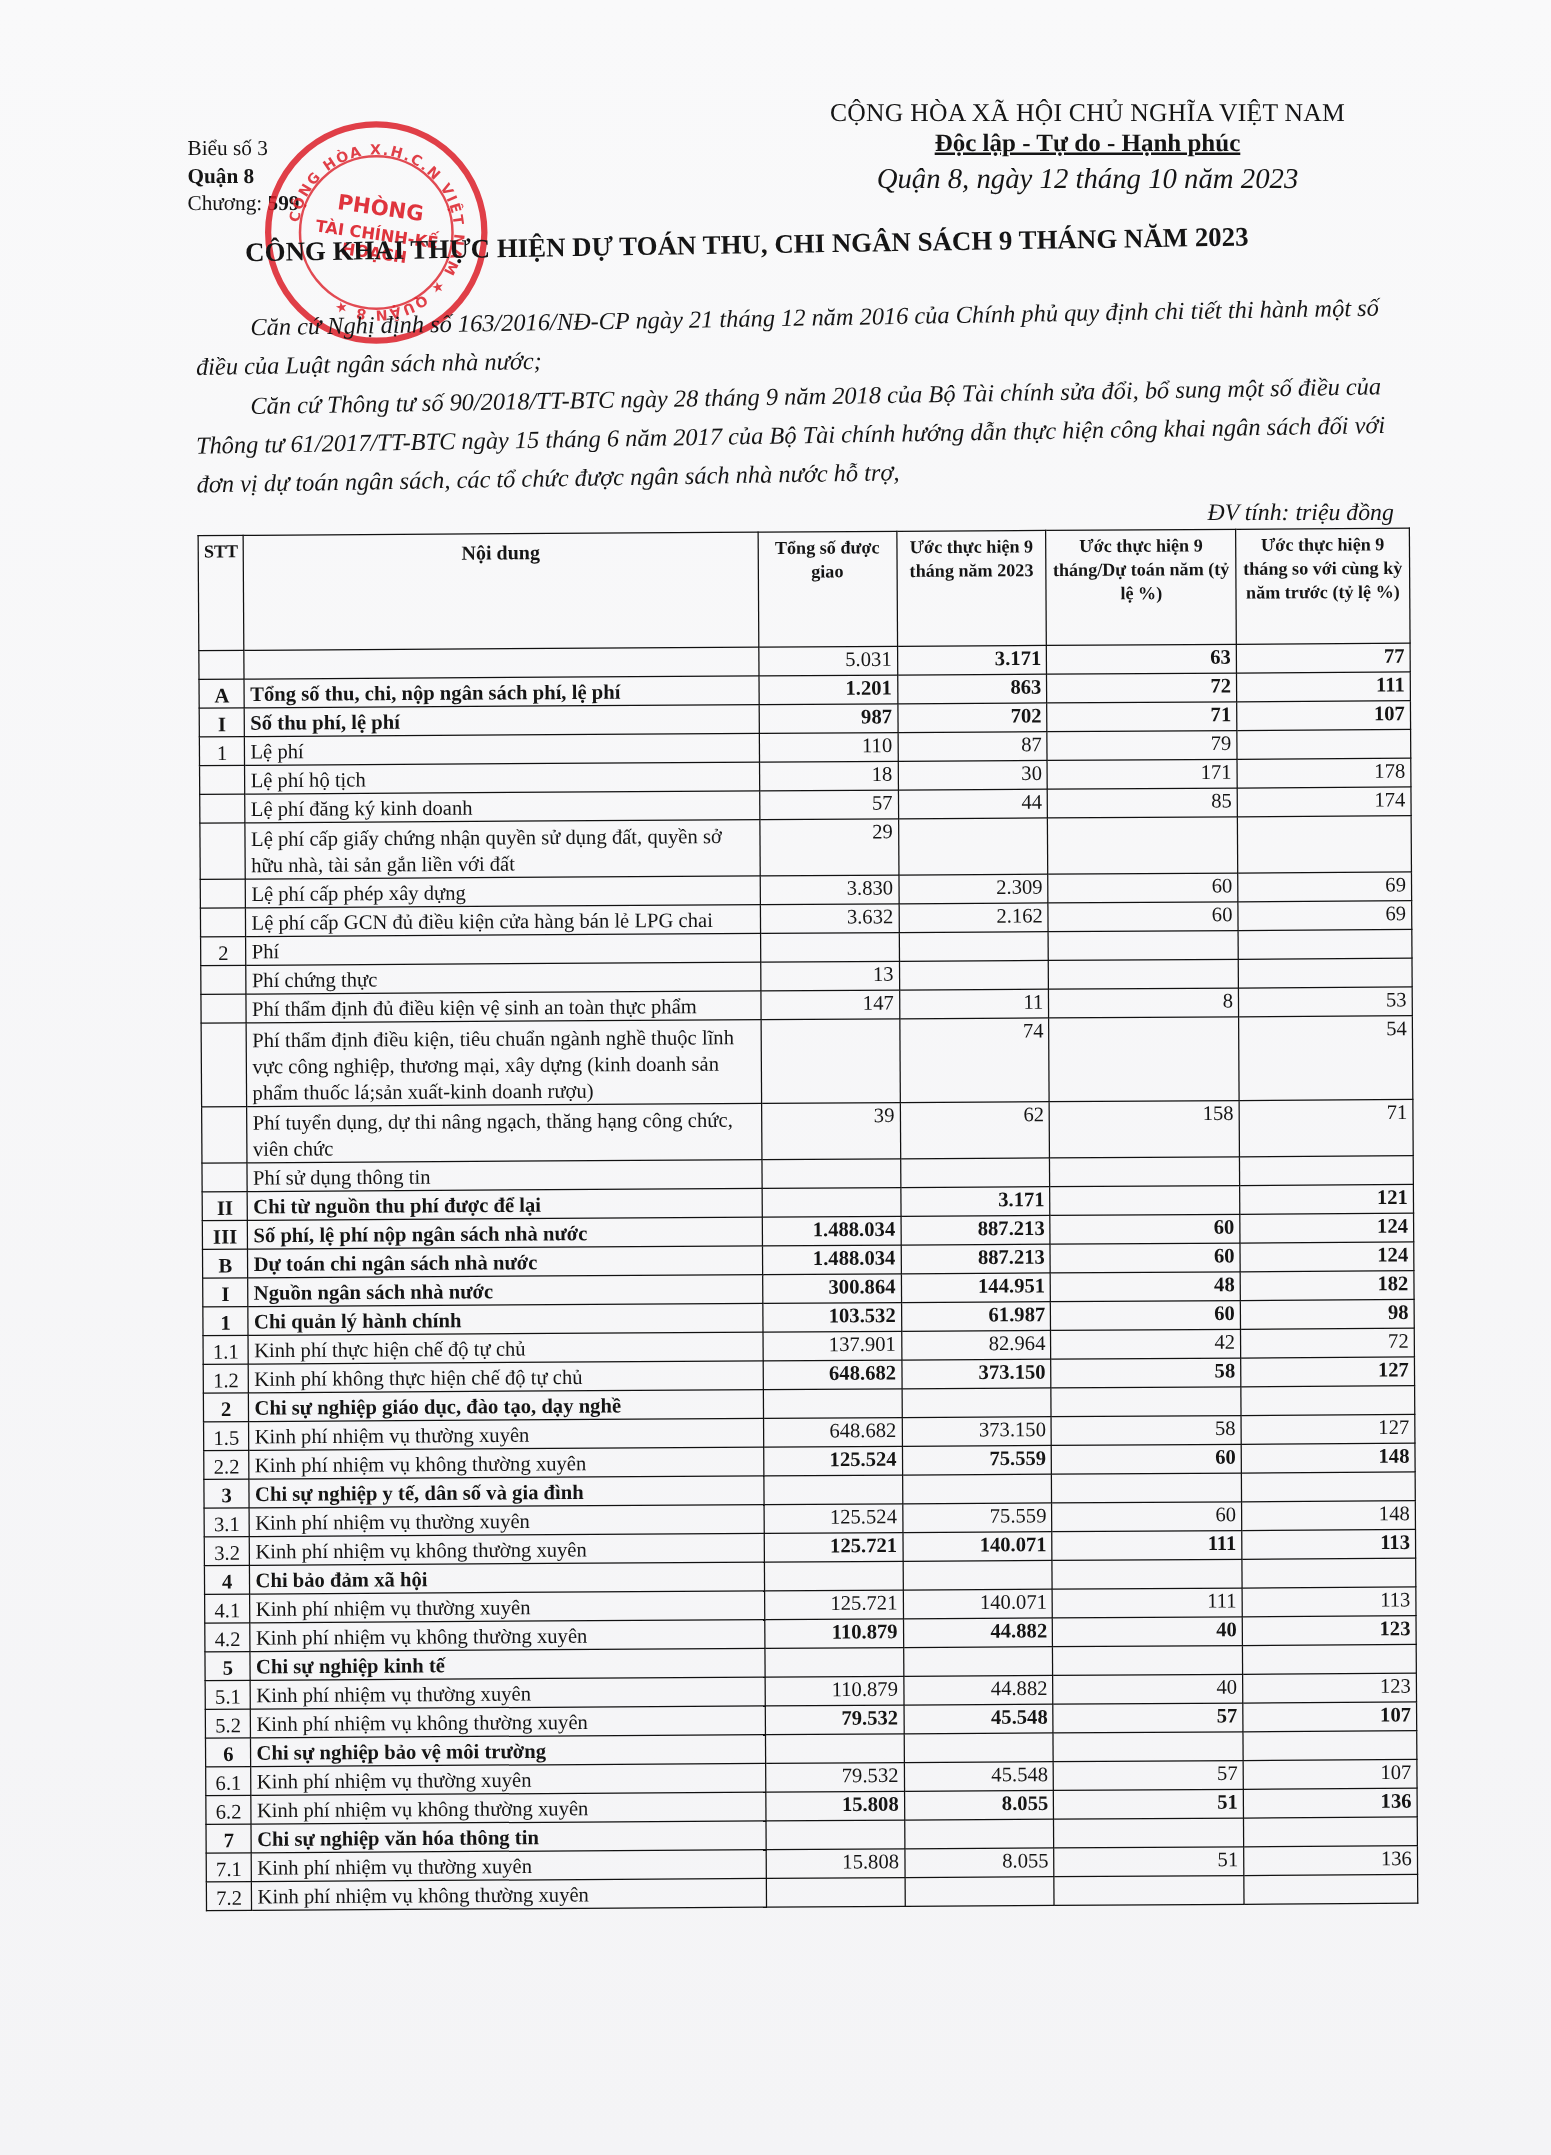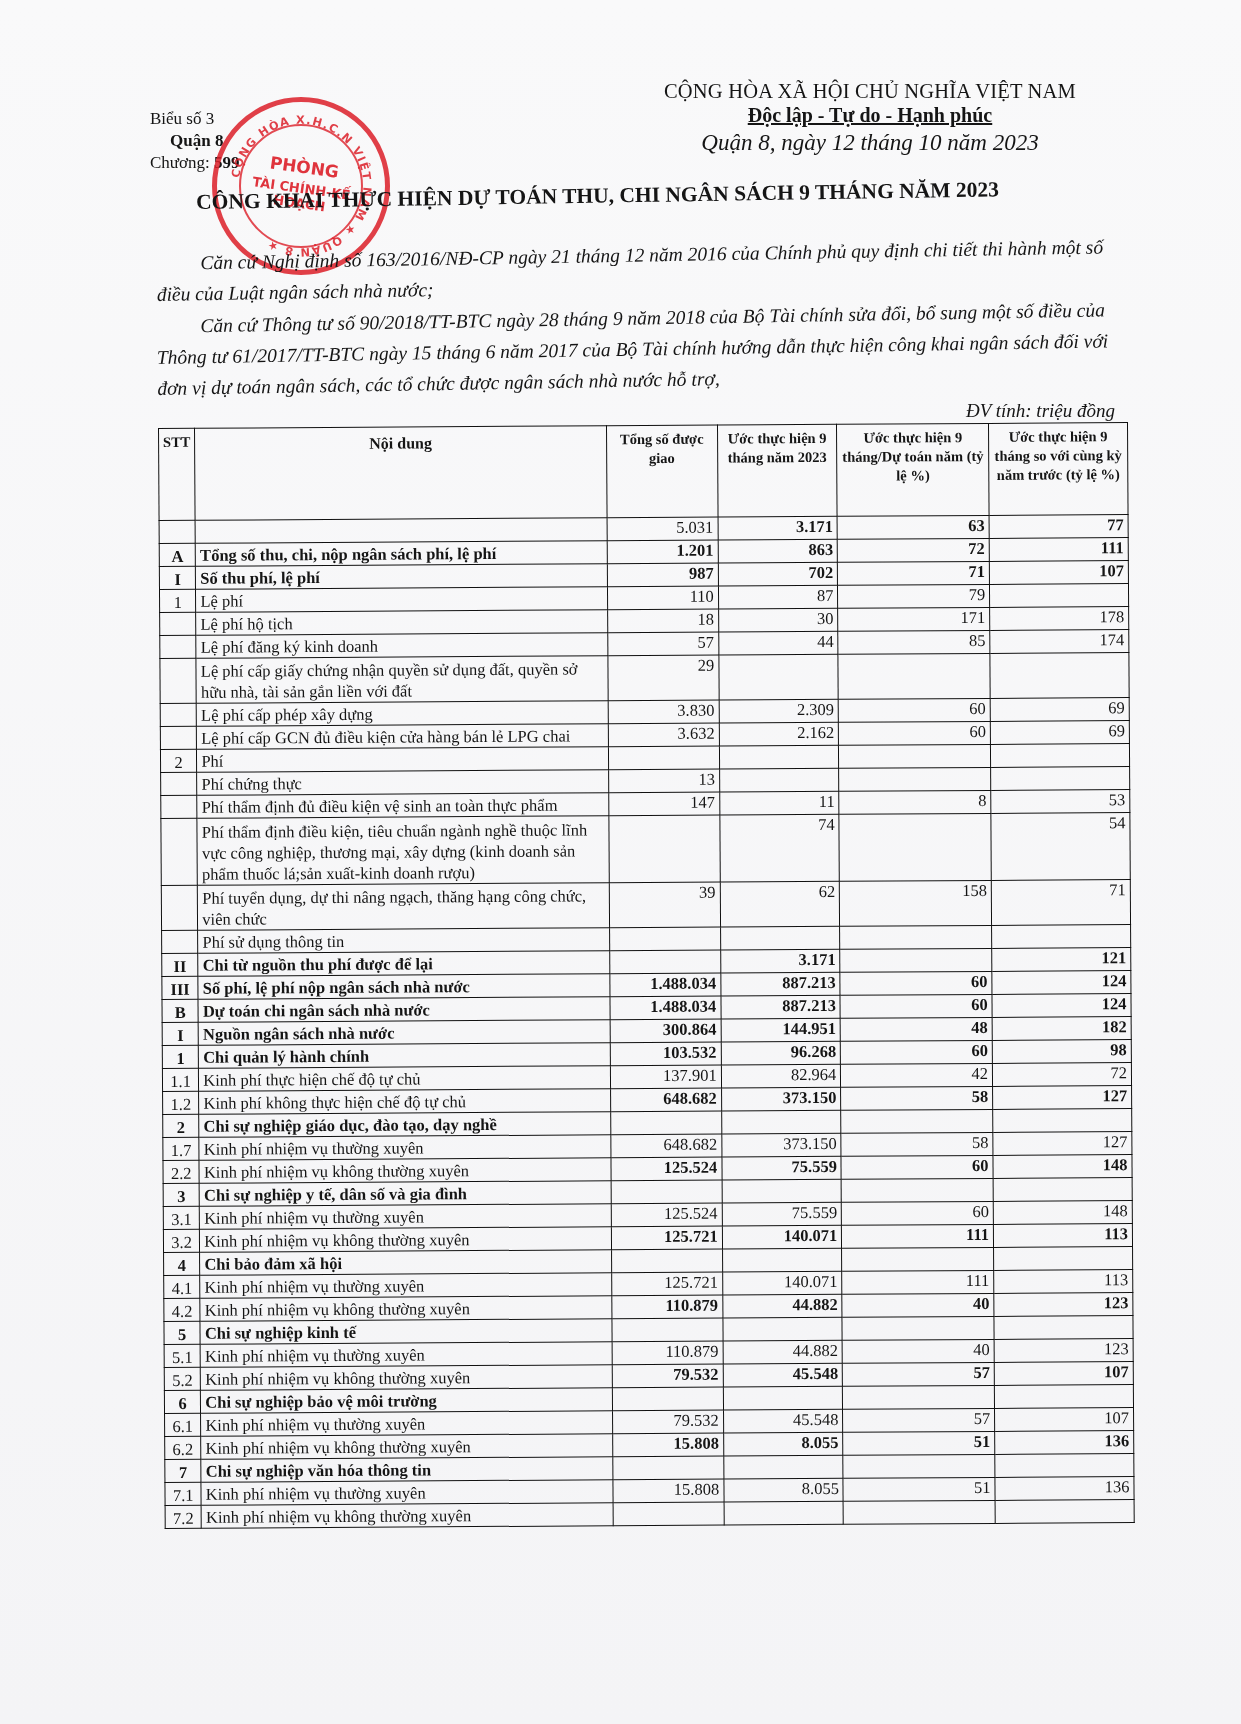--- a/index.html
+++ b/index.html
@@ -3,21 +3,21 @@
 <meta charset="utf-8">
 <style>
   html, body { margin:0; padding:0; }
   body {
     width:1241px; height:1724px; background:#f7f7f8; position:relative; overflow:hidden;
     font-family:"Liberation Serif", "DejaVu Serif", serif; color:#151515;
   }
   .page { position:absolute; left:0; top:0; width:1241px; height:1724px;
     background: linear-gradient(180deg,#f9f9fa 0%, #f4f4f6 100%); }
   .tl { position:absolute; left:150px; top:108px; font-size:17px; line-height:22px; }
-  .tl .b { font-weight:bold;margin-left:20px; }
+  .tl .b { font-weight:bold; }
   .tr { position:absolute; left:610px; top:80px; width:520px; text-align:center; }
   .tr .nation { font-size:20.5px; font-weight:normal; letter-spacing:0.2px; }
   .tr .motto { font-size:20px; font-weight:bold; text-decoration:underline; margin-top:1px; }
   .tr .date { font-size:23px; font-style:italic; margin-top:3px; }
   .title { position:absolute; left:196px; top:190px; width:900px; font-size:21.5px; font-weight:bold; transform:rotate(-0.9deg); transform-origin:left top; }
   .para { position:absolute; left:156px; width:960px; font-size:19.5px; font-style:italic; line-height:31px; transform:rotate(-1deg); transform-origin:left top; }
   .p1 { top:248px; }
   .p2 { top:311px; }
   .indent { display:inline-block; width:44px; }
   .unit { position:absolute; left:966px; top:400px; font-size:19px; font-style:italic; }
@@ -292,21 +292,21 @@
             <td class="num" style="font-weight: bold;">144.951</td>
             <td class="num" style="font-weight: bold;">48</td>
             <td class="num" style="font-weight: bold;">182</td>
           </tr>
           <tr class="r bold">
             <td class="stt">1</td>
             <td>
               <span class="lbl">Chi quản lý hành chính</span>
             </td>
             <td class="num">103.532</td>
-            <td class="num">96.268</td>
+            <td class="num">61.987</td>
             <td class="num">60</td>
             <td class="num">98</td>
           </tr>
           <tr class="r">
             <td class="stt">1.1</td>
             <td>
               <span class="lbl">Kinh phí thực hiện chế độ tự chủ</span>
             </td>
             <td class="num">137.901</td>
             <td class="num">82.964</td>
@@ -327,21 +327,21 @@
             <td class="stt">2</td>
             <td>
               <span class="lbl">Chi sự nghiệp giáo dục, đào tạo, dạy nghề</span>
             </td>
             <td class="num"></td>
             <td class="num"></td>
             <td class="num"></td>
             <td class="num"></td>
           </tr>
           <tr class="r">
-            <td class="stt">1.7</td>
+            <td class="stt">1.5</td>
             <td>
               <span class="lbl">Kinh phí nhiệm vụ thường xuyên</span>
             </td>
             <td class="num">648.682</td>
             <td class="num">373.150</td>
             <td class="num">58</td>
             <td class="num">127</td>
           </tr>
           <tr class="r">
             <td class="stt">2.2</td>

